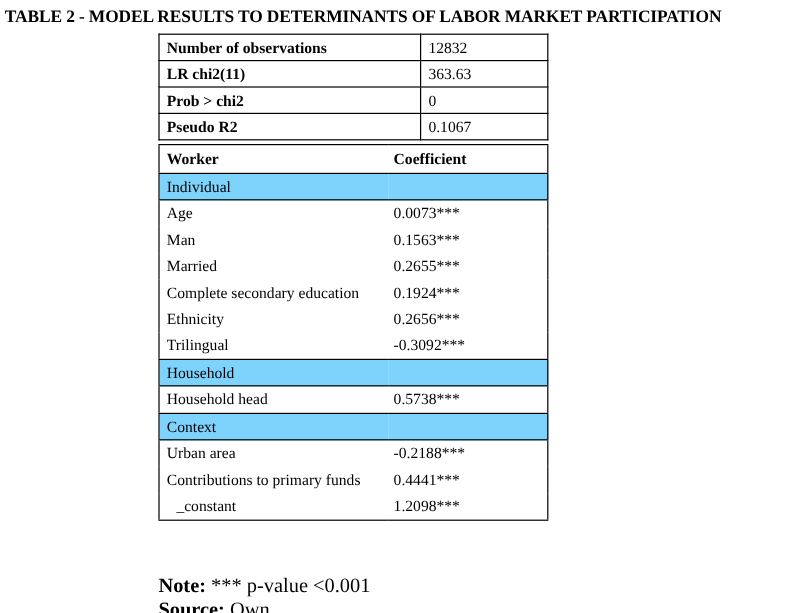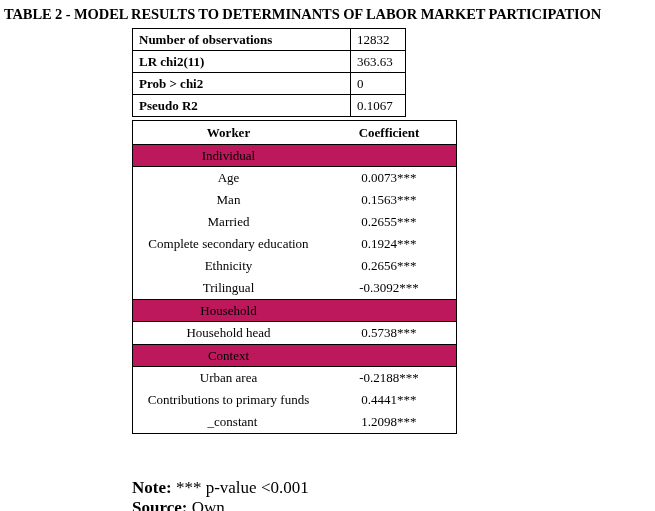--- a/index.html
+++ b/index.html
@@ -25,21 +25,21 @@
     letter-spacing: -0.1px;
     padding: 6px 4px 0 4px;
     white-space: nowrap;
   }
 
   
   .stats-table {
     position: absolute;
     left: 132px;
     top: 28px;
-    width: 274px;
+    width: 325px;
     border-collapse: collapse;
     font-size: 13px;
   }
   .stats-table td {
     border: 1px solid #000000;
     padding: 2px 6px;
     height: 17px;
     vertical-align: middle;
   }
   .stats-table td.label {
@@ -58,30 +58,29 @@
     width: 325px;
     border-collapse: collapse;
     font-size: 13px;
     border-left: 1px solid #000000;
     border-right: 1px solid #000000;
   }
   .results-table td {
     padding: 2px 6px;
     vertical-align: middle;
     height: 18px;
-    text-align: center;
   }
   .results-table tr.header td {
     font-weight: bold;
     border-top: 1px solid #000000;
     border-bottom: 1px solid #000000;
     height: 19px;
   }
   .results-table tr.section td {
-    background: #be185d;
+    background: #7dd3fc;
     border-top: 1px solid #000000;
     border-bottom: 1px solid #000000;
     height: 17px;
   }
   .results-table tr.last td {
     border-bottom: 1px solid #000000;
   }
   .results-table td.coef {
     width: 130px;
     padding-left: 4px;

